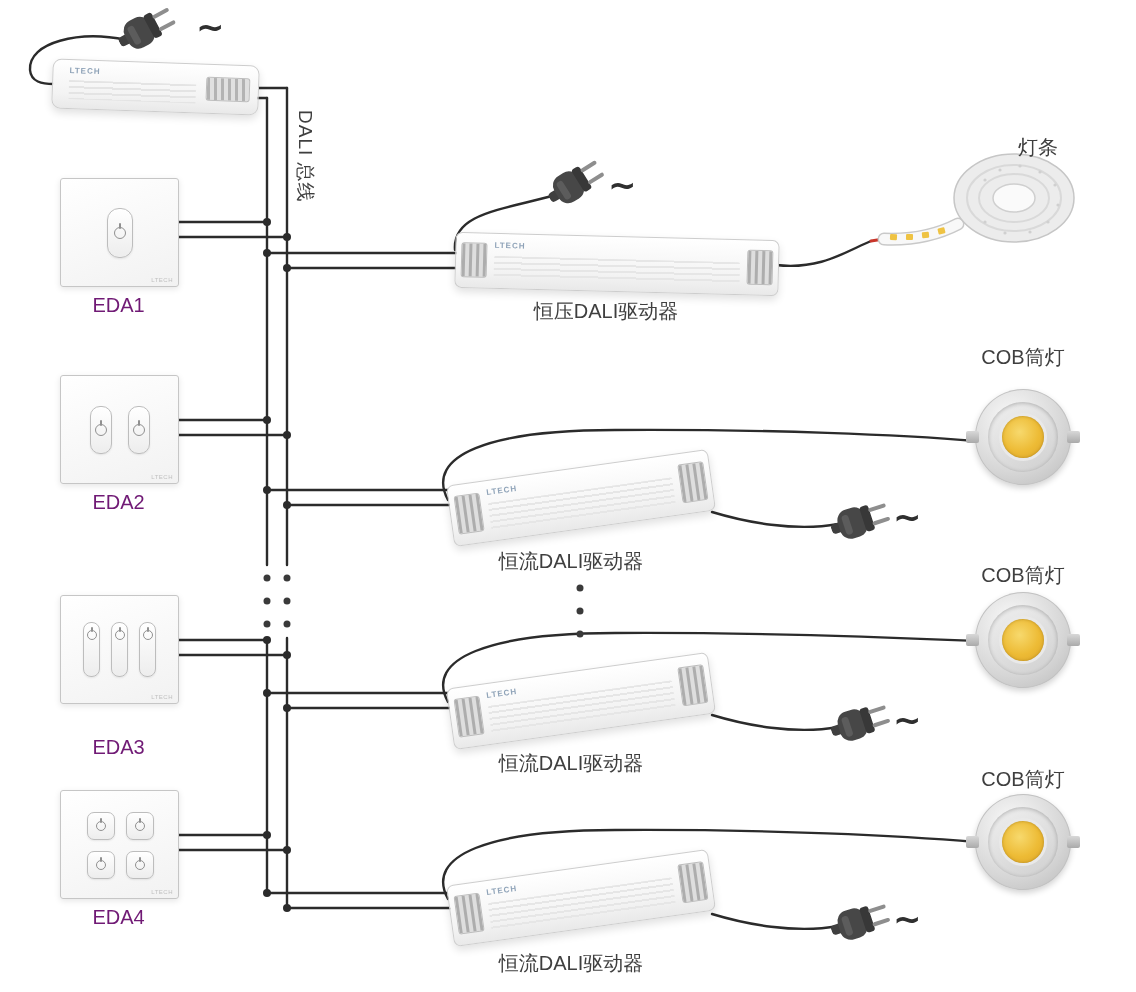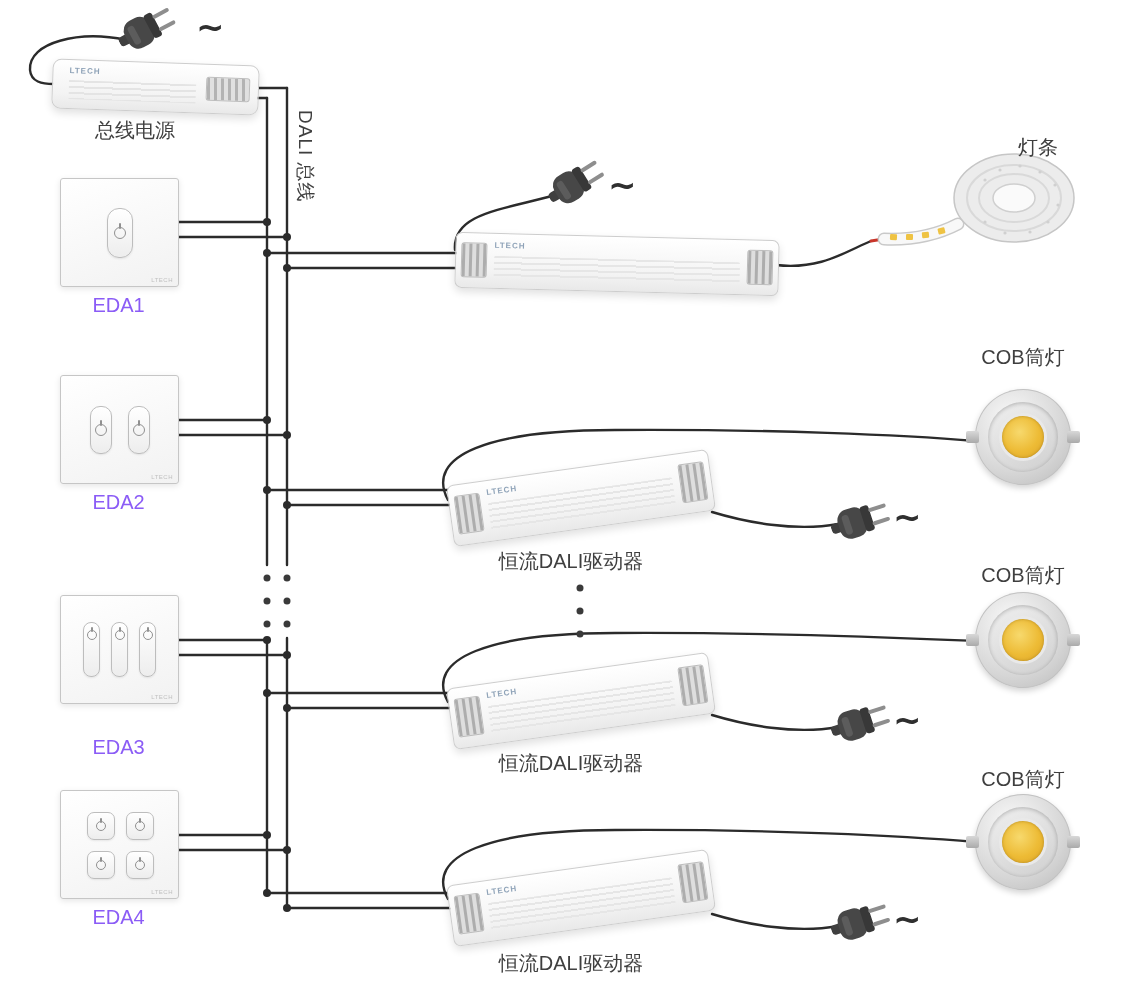--- a/index.html
+++ b/index.html
@@ -4,21 +4,21 @@
 <style>
   html,body { margin:0; padding:0; background:#fff; }
   .stage {
     position:relative; width:1136px; height:992px; background:#ffffff; overflow:hidden;
     font-family:"Liberation Sans","DejaVu Sans",sans-serif; color:#3f3f3f;
   }
   svg.wires { position:absolute; left:0; top:0; }
 
   
   .lbl { position:absolute; font-size:20px; color:#3f3f3f; text-align:center; white-space:nowrap; }
-  .lbl.dev { color:#8b5cf6; }
+  .lbl.dev { color:#701a75; }
   .vlbl { position:absolute; left:318px; top:110px; transform:rotate(90deg); transform-origin:0 0;
           font-size:19px; color:#3f3f3f; white-space:nowrap; letter-spacing:1px; }
   .ac { position:absolute; font-size:34px; font-weight:700; color:#2f2f2f; line-height:1;
         font-family:"DejaVu Sans",sans-serif; }
 
   
   .plug { position:absolute; width:64px; height:44px; }
 
   
   .psu, .driver {
@@ -222,21 +222,20 @@
   <span class="ac" style="left:608px;top:168px">~</span>
   <span class="ac" style="left:893px;top:500px">~</span>
   <span class="ac" style="left:893px;top:703px">~</span>
   <span class="ac" style="left:893px;top:902px">~</span>
 
   <div class="psu">
     <span class="drv-brand">LTECH</span>
     <div class="psu-print"></div>
     <div class="psu-term"></div>
   </div>
-  <div class="lbl" style="left:35px;top:117px;width:200px">总线电源</div>
 
   <div class="vlbl">DALI 总线</div>
 
   <div class="panel" style="top:178px">
     <div class="btn-row">
       <div class="pbtn tall">
           <span class="pico"></span>
         </div>
     </div>
     <span class="brand-sm">LTECH</span>
@@ -290,20 +289,21 @@
     <span class="brand-sm">LTECH</span>
   </div>
   <div class="lbl dev" style="left:60px;top:906px;width:117px">EDA4</div>
 
   <div class="driver cv">
     <div class="term left"></div>
     <div class="term right"></div>
     <span class="drv-brand">LTECH</span>
     <div class="drv-print"></div>
   </div>
+  <div class="lbl" style="left:445px;top:298px;width:322px">恒压DALI驱动器</div>
 
   <div class="driver cc" style="left:449px;top:467px">
     <div class="term left"></div>
     <div class="term right"></div>
     <span class="drv-brand">LTECH</span>
     <div class="drv-print"></div>
   </div>
   <div class="lbl" style="left:440px;top:548px;width:262px">恒流DALI驱动器</div>
 
   <div class="driver cc" style="left:449px;top:670px">

